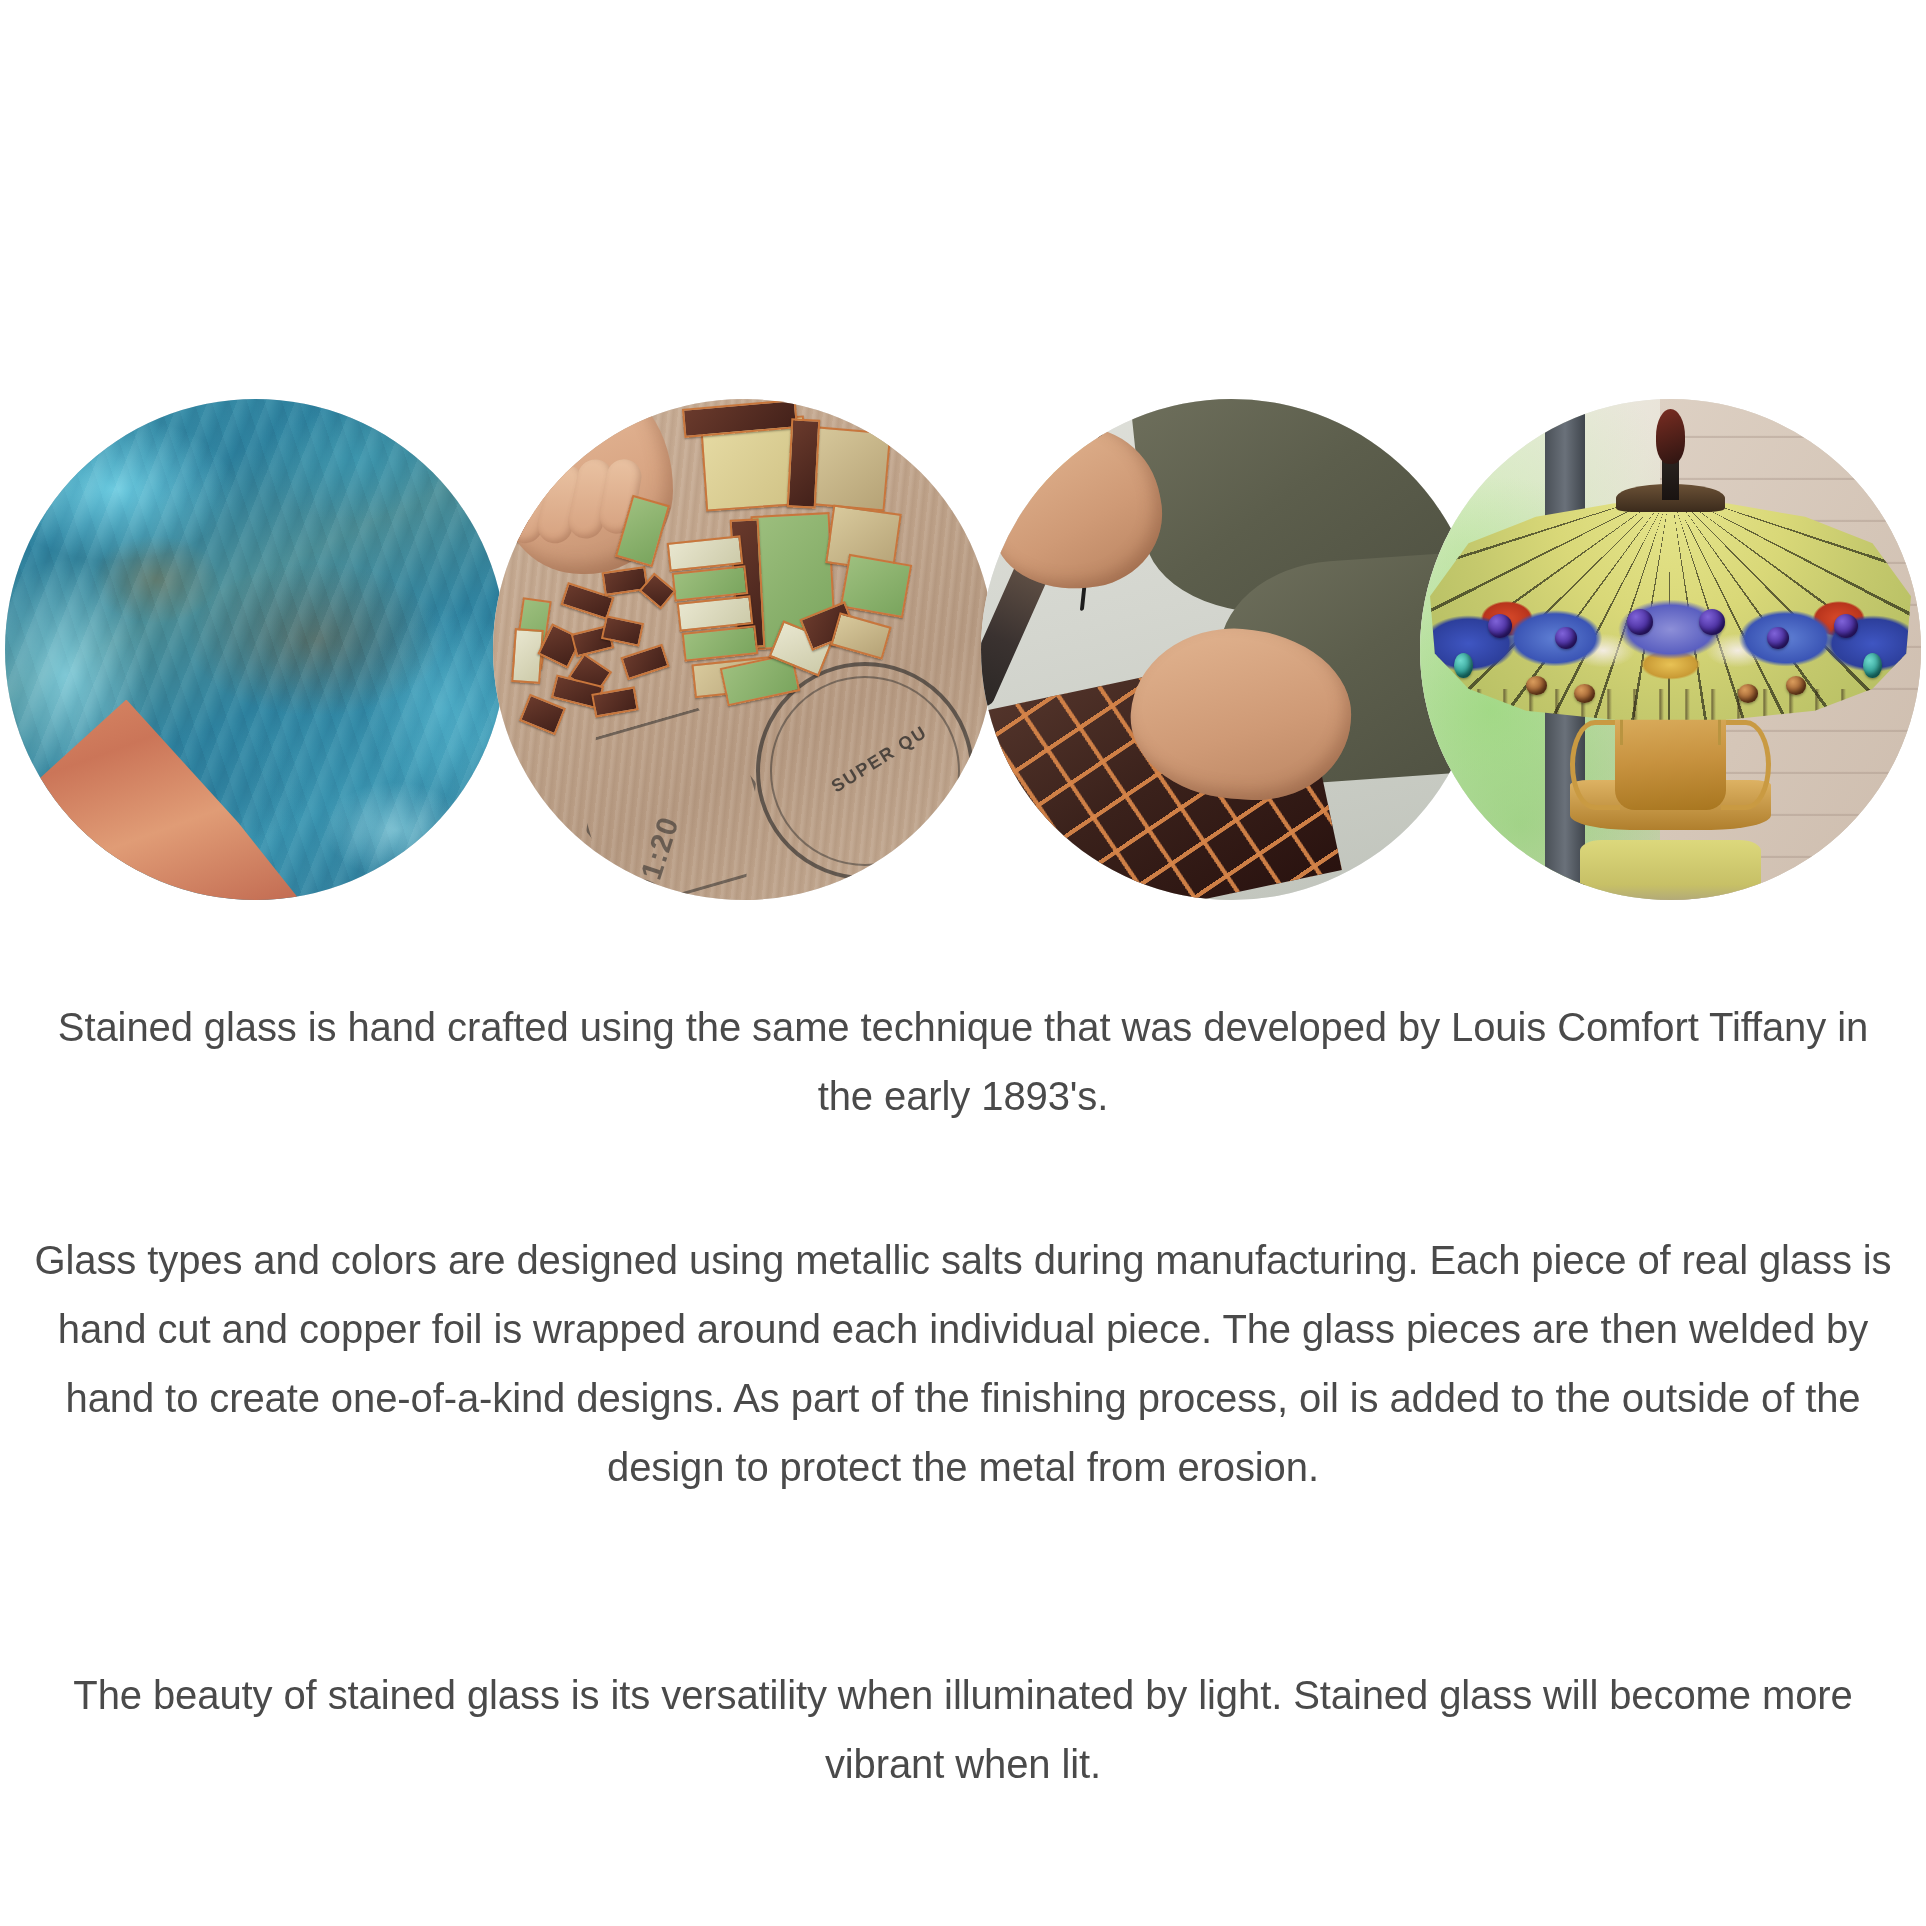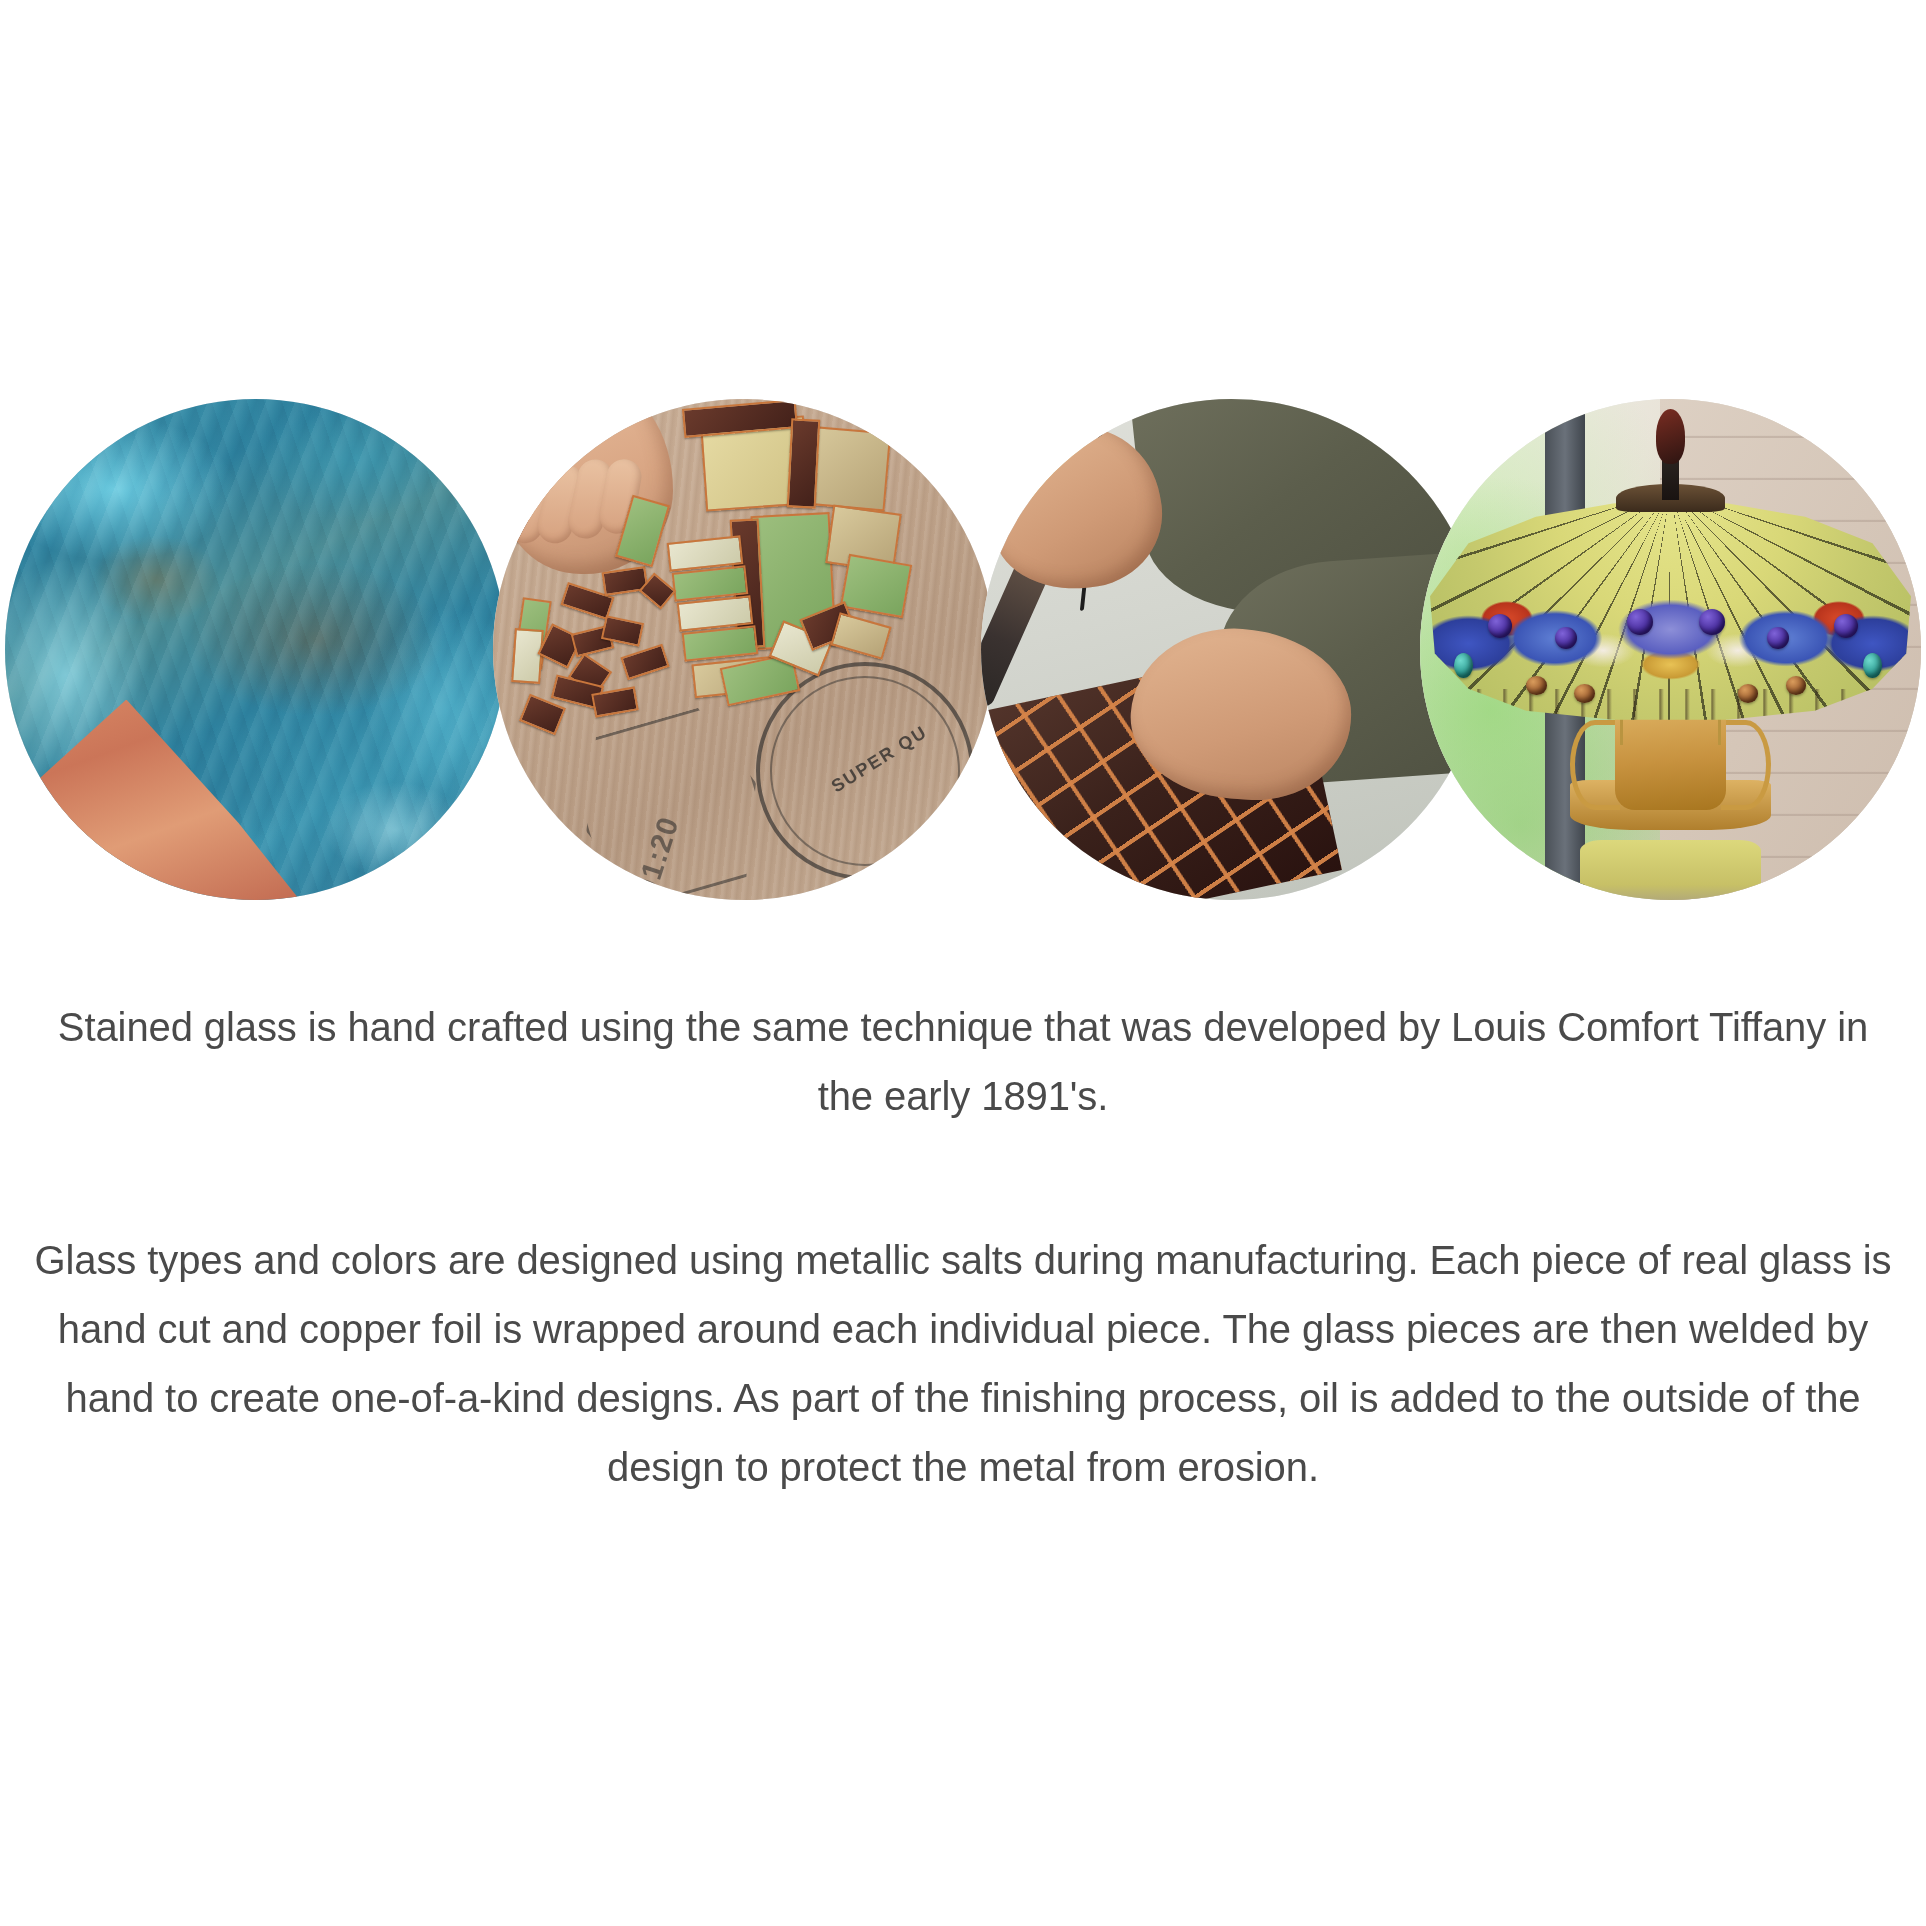--- a/index.html
+++ b/index.html
@@ -615,19 +615,20 @@
           <div class="jewel teal" style="left:5%;top:70%;width:19px;height:24.4px;"></div>
         </div>
 
         <div class="cap"></div>
         <div class="finial-neck"></div>
         <div class="finial"></div>
       </div>
     </div>
   </div>
 
-  <p class="body-block" id="para-1">Stained glass is hand crafted using the same technique that was developed by Louis Comfort Tiffany in the early 1891's.</p>
+  <p class="body-block" id="para-1">Stained glass is hand crafted using the same technique that was developed by Louis Comfort Tiffany in the early 1893's.</p>
 
   <p class="body-block" id="para-2">Glass types and colors are designed using metallic salts during manufacturing. Each piece of real glass is hand cut and copper foil is wrapped around each individual piece. The glass pieces are then welded by hand to create one-of-a-kind designs. As part of the finishing process, oil is added to the outside of the design to protect the metal from erosion.</p>
 
+  <p class="body-block" id="para-3">The beauty of stained glass is its versatility when illuminated by light. Stained glass will become more vibrant when lit.</p>
 
 </div>
 
 
 </body></html>

